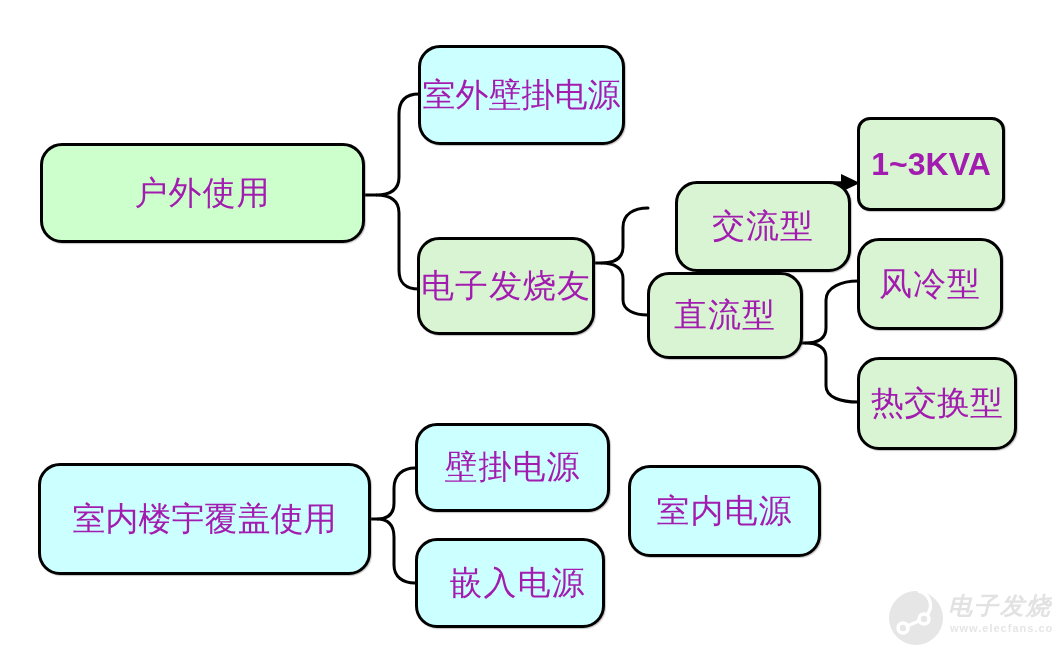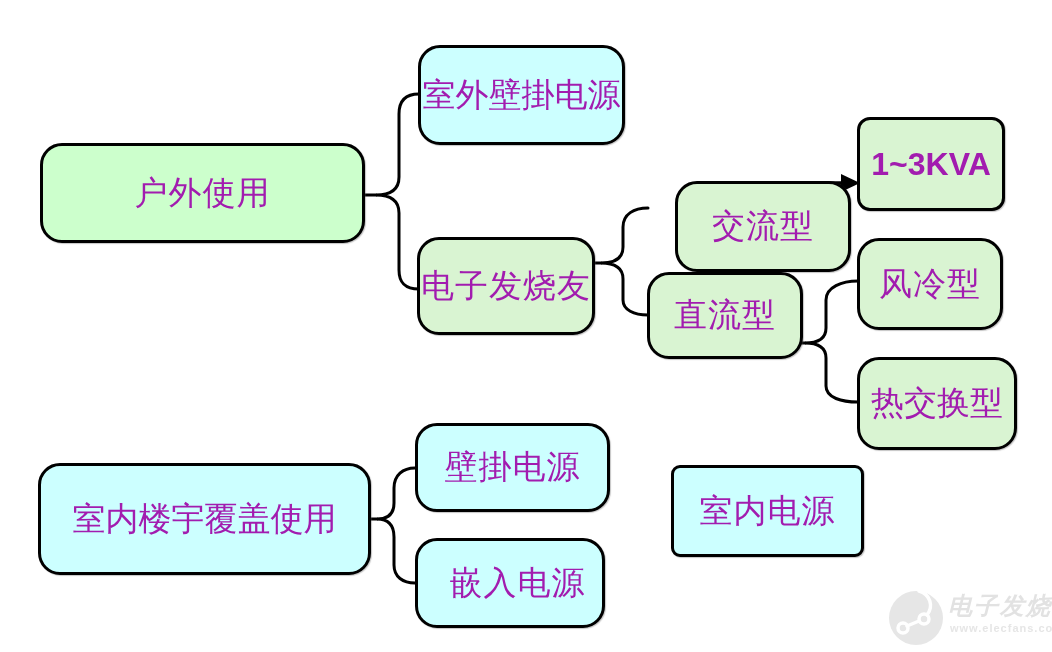--- a/index.html
+++ b/index.html
@@ -41,21 +41,21 @@
   #n-outdoor-wall      {left:418px; top:45px;  width:207px; height:100px; letter-spacing:0;}
   #n-outdoor-power     {left:417px; top:237px; width:178px; height:98px;}
   #n-ac-type           {left:647px; top:181px; width:176px; height:91px;margin-left:28px;}
   #n-kva               {left:857px; top:117px; width:148px; height:94px;}
   #n-dc-type           {left:647px; top:272px; width:156px; height:87px;}
   #n-air-cooled        {left:857px; top:238px; width:146px; height:92px;}
   #n-heat-exchange     {left:857px; top:357px; width:160px; height:93px; letter-spacing:0;}
   #n-indoor-use        {left:38px;  top:463px; width:333px; height:112px; letter-spacing:0;}
   #n-wall-power        {left:415px; top:423px; width:195px; height:89px;}
   #n-embedded-power    {left:415px; top:538px; width:190px; height:90px;padding-left:15px;}
-  #n-indoor-power      {left:671px; top:465px; width:193px; height:92px;border-radius:9px;}
+  #n-indoor-power      {left:628px; top:465px; width:193px; height:92px;}
 
   #connector-layer{
     position:absolute;left:0;top:0;width:1052px;height:652px;
     pointer-events:none;
   }
 
   
   #watermark{
     position:absolute;right:6px;bottom:4px;width:160px;height:70px;
     color:#e2e2e2;

